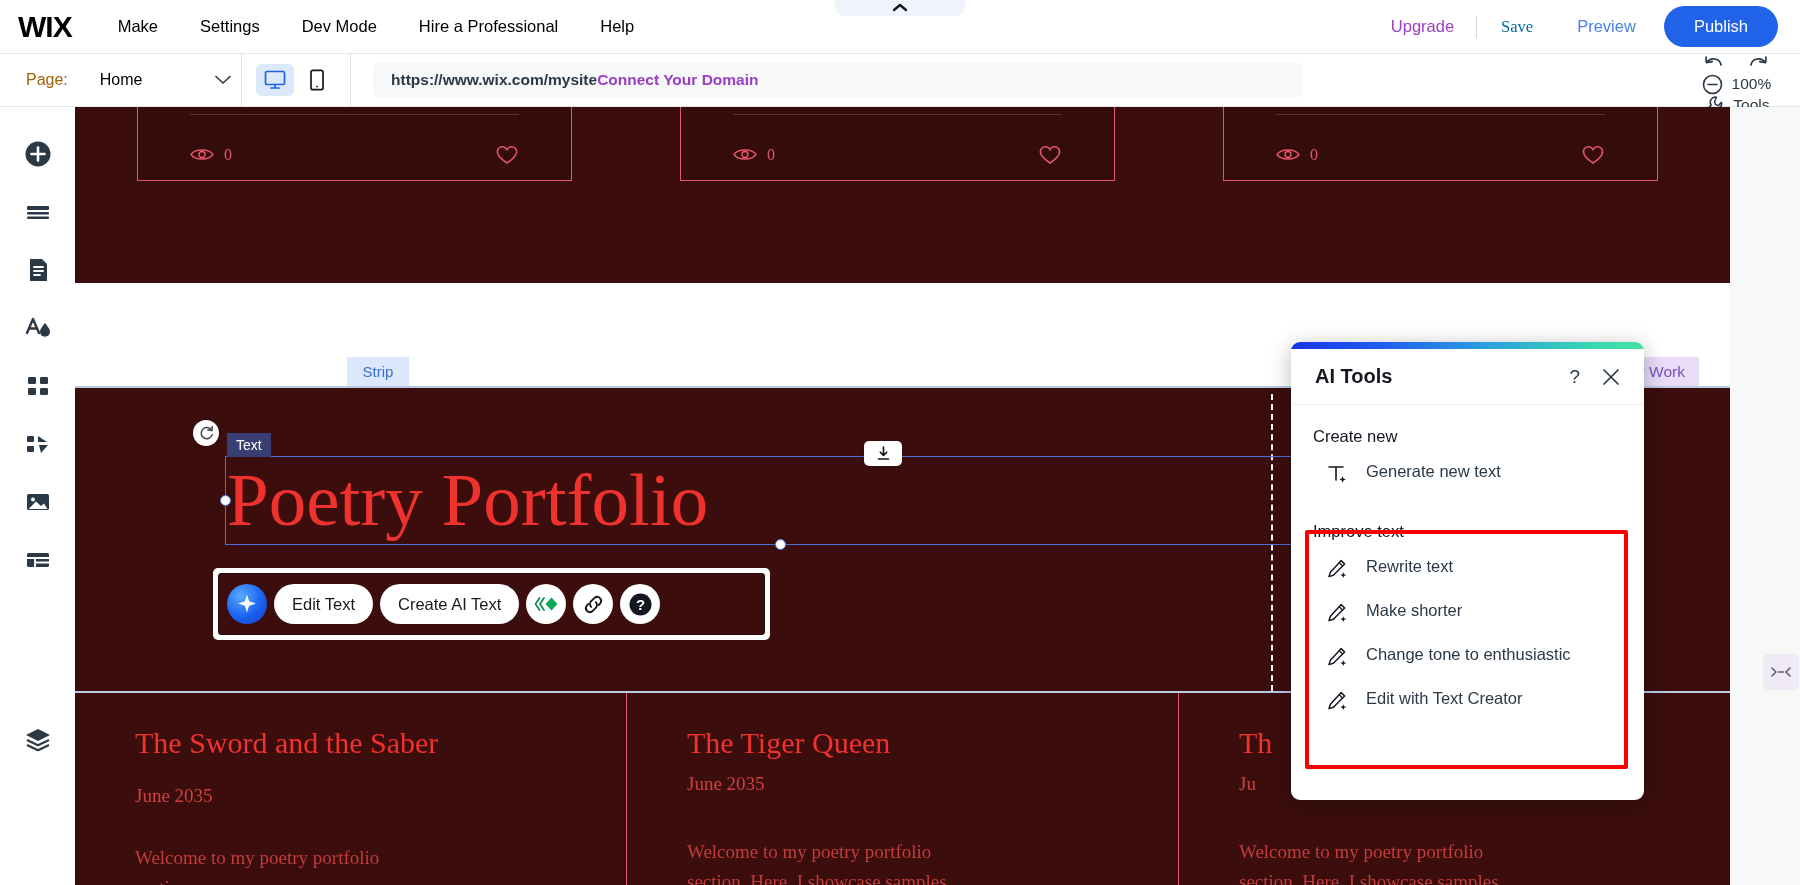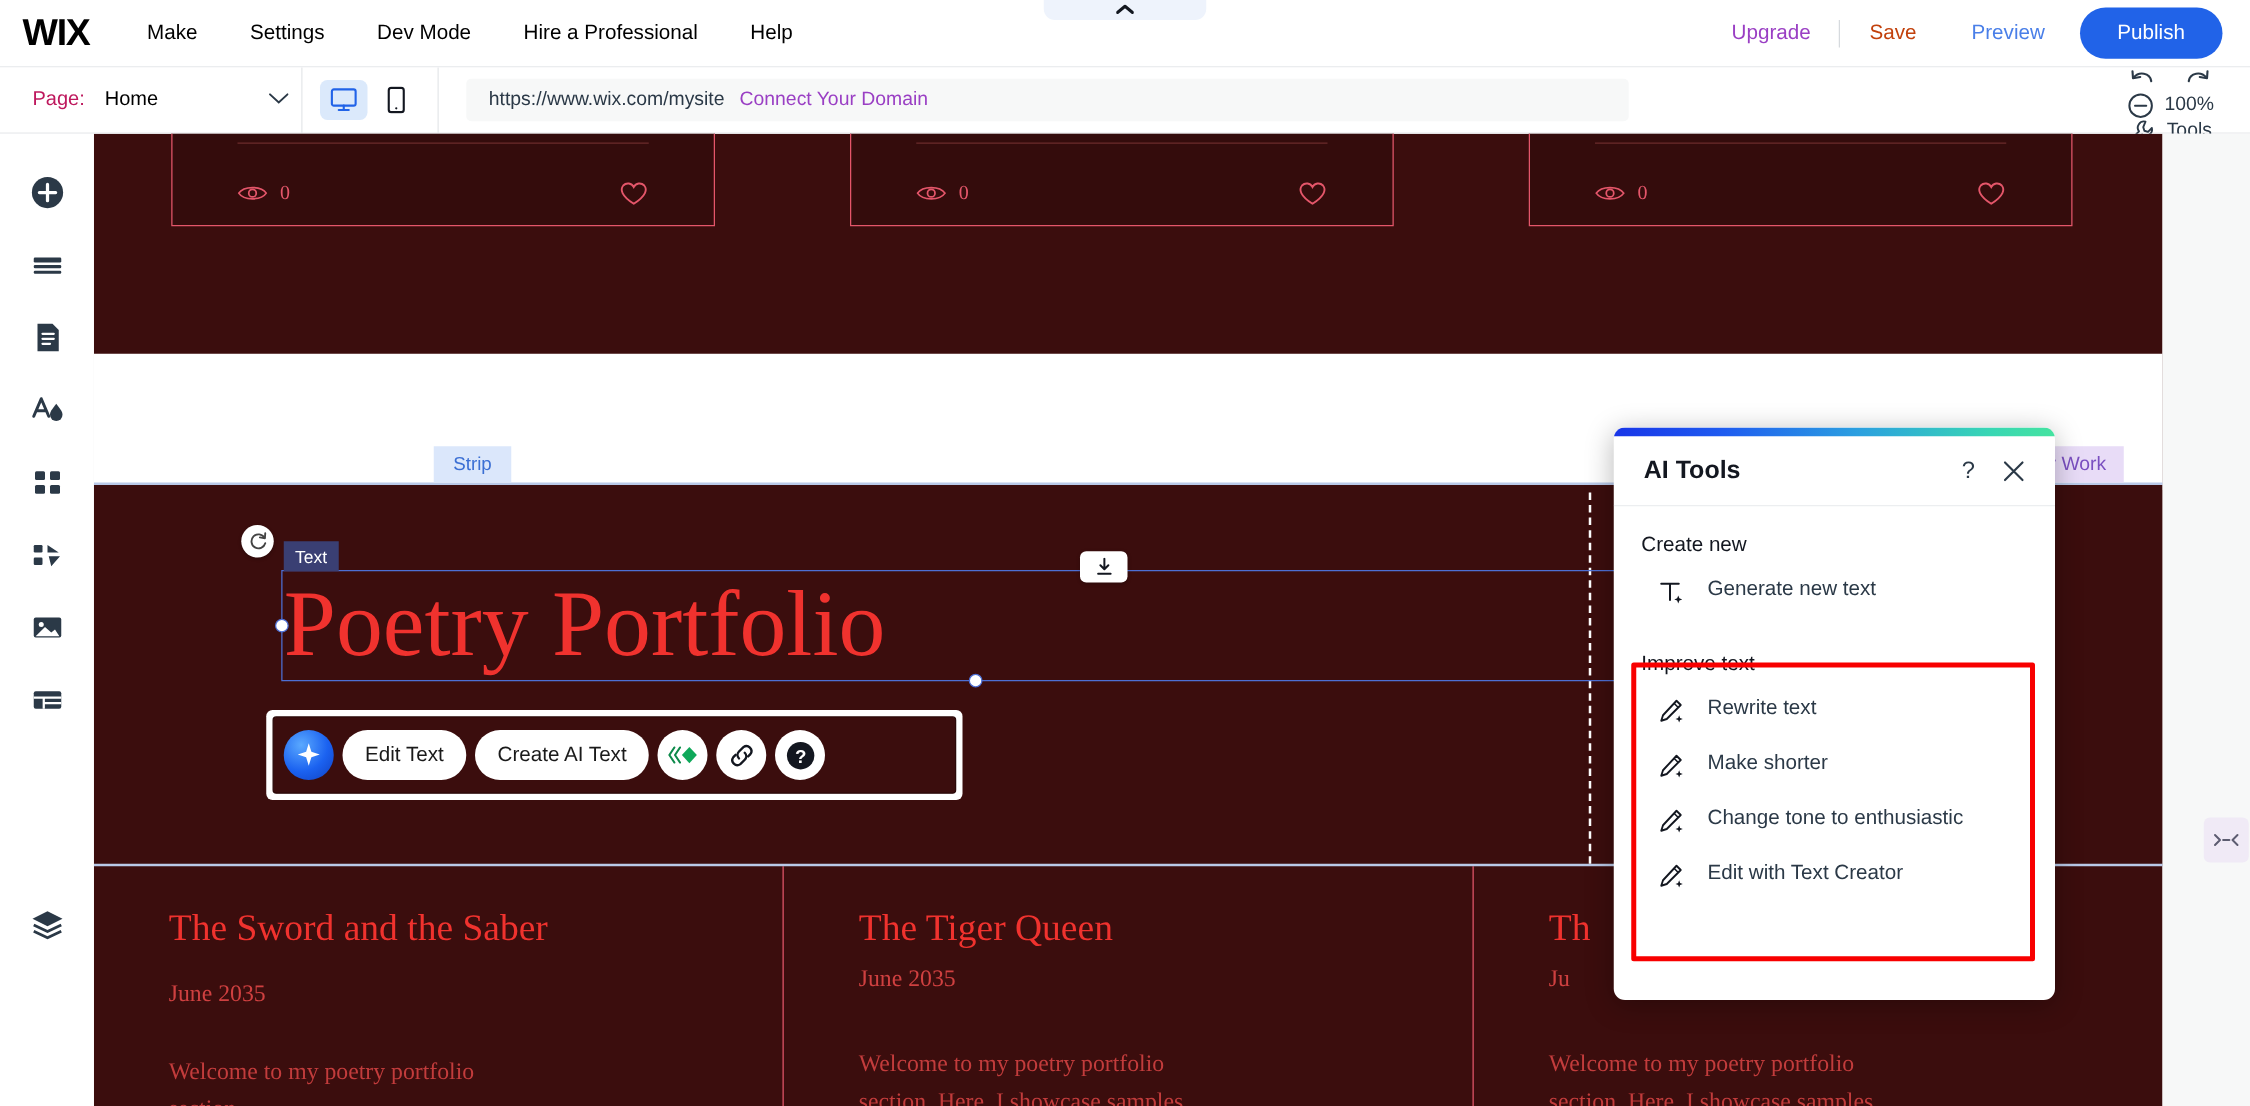--- a/index.html
+++ b/index.html
@@ -21,21 +21,21 @@
     font-size: 30px; font-weight: 700; letter-spacing: -1px;
     color: #000; margin-left: 18px; margin-right: 46px; font-family: "Liberation Sans", sans-serif;
   }
   .topnav { display: flex; align-items: center; gap: 42px; }
   .topnav-item {
     font-size: 16.5px; color: #000; cursor: pointer; white-space: nowrap;
   }
   .topright { margin-left: auto; display: flex; align-items: center; gap: 0; padding-right: 22px; }
   .upgrade { font-size: 16.5px; color: #9a3fc4; cursor: pointer; padding: 0 22px; }
   .vdivider { width: 1px; height: 22px; background: #d6dade; }
-  .save-btn { font-size: 16.5px; color: #c2410c; cursor: pointer; padding: 0 24px; }
+  .save-btn { font-size: 16.5px; color: #0369a1; cursor: pointer; padding: 0 24px; font-family: Liberation Serif, serif; }
   .preview-btn { font-size: 16.5px; color: #4a7fe8; cursor: pointer; padding: 0 20px; }
   .publish-btn {
     background: #2163e8; color: #fff; font-size: 16.5px;
     border: none; border-radius: 22px; padding: 11px 30px; cursor: pointer;
     margin-left: 8px; font-family: "Liberation Sans", sans-serif;
   }
   .topcenter-tab {
     position: absolute; top: -14px; left: 50%; transform: translateX(-50%);
     width: 130px; height: 30px; background: #eef3fc; border-radius: 0 0 9px 9px;
     display: flex; align-items: flex-end; justify-content: center; padding-bottom: 4px;
@@ -46,34 +46,34 @@
   
   .toolbar2 {
     position: absolute; top: 54px; left: 0; width: 1800px; height: 53px;
     background: #fff; display: flex; align-items: center;
     border-bottom: 1px solid #e5e8ea;
   }
   .page-select {
     display: flex; align-items: center; margin-left: 26px; cursor: pointer;
     width: 215px;
   }
-  .page-label { font-size: 16px; color: #be185d; margin-right: 16px; }
+  .page-label { font-size: 16px; color: #a16207; margin-right: 32px; }
   .page-value { font-size: 16px; color: #000; }
   .chev { margin-left: auto; margin-right: 10px; }
   .vsep { width: 1px; height: 53px; background: #e5e8ea; }
   .device-group { display: flex; align-items: center; gap: 4px; padding: 0 14px; }
   .device-btn {
     width: 38px; height: 32px; display: flex; align-items: center; justify-content: center;
     border-radius: 6px; cursor: pointer;
   }
   .device-btn.active { background: #dbe9fb; }
   .urlbar {
     flex: 0 0 auto; width: 930px; height: 34px; margin-left: 22px;
     background: #f7f8f8; border-radius: 4px; display: flex; align-items: center;
-    padding: 0 18px; gap: 12px; cursor: text;
+    padding: 0 18px; cursor: text; font-weight: bold;
   }
   .url-text { font-size: 15.5px; color: #2b3947; }
   .connect-domain { font-size: 15.5px; color: #9a3fc4; cursor: pointer; }
   .tb-right { margin-left: auto; display: flex; align-items: center; height: 53px; flex-direction: column; }
   .tb-seg { display: flex; align-items: center; gap: 22px; padding: 0 24px; height: 53px; }
   .tb-item { display: flex; align-items: center; gap: 9px; cursor: pointer; }
   .tb-item span { font-size: 15.5px; color: #2b3947; }
 
   
   .sidebar {

